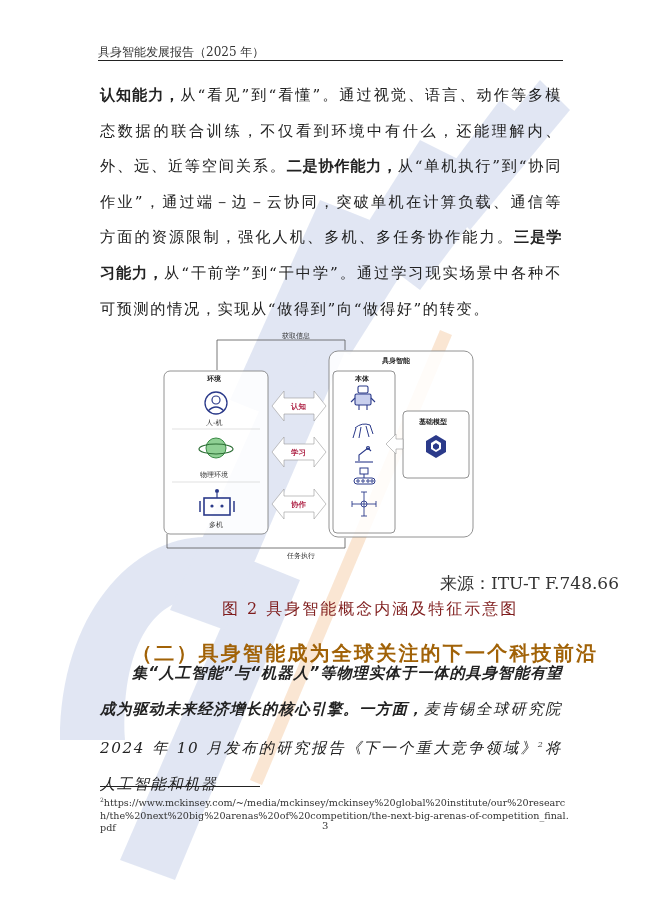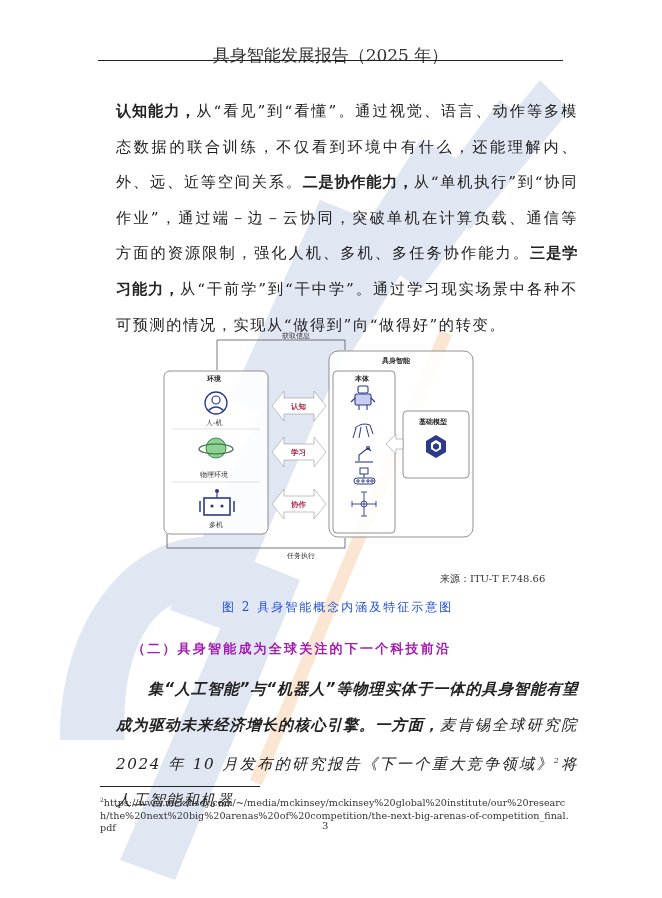--- a/index.html
+++ b/index.html
@@ -1,30 +1,30 @@
 <!DOCTYPE html>
 <html><head>
 <meta charset="utf-8">
 <style>
   html, body { margin:0; padding:0; background:#fff; }
   body { width:662px; height:898px; position:relative; overflow:hidden;
          font-family: "DejaVu Serif", "Liberation Serif", serif; color:#222; }
   .wm { position:absolute; left:0; top:0; width:662px; height:898px; pointer-events:none; z-index:0; }
-  .page-header { position:absolute; left:98px; top:44px; width:465px; text-align:center;
-         font-size:17px; color:#333; }
+  .page-header { position:absolute; left:98px; top:44px; width:465px; 
+         font-size:12px; color:#333; }
   .header-rule { position:absolute; left:98px; top:60px; width:465px; height:0; border-top:1px solid #222; }
   .para { position:absolute; left:100px; width:462px; font-size:15.2px; line-height:35.6px;
-          letter-spacing:1.6px; text-align:justify; z-index:1; margin:16px; }
+          letter-spacing:1.6px; text-align:justify; z-index:1; margin:0; }
   .para b { font-family:"DejaVu Sans", sans-serif; font-weight:bold; letter-spacing:0.5px; }
   .indent { text-indent:32px;font-style:italic; }
   .figure { position:absolute; left:162px; top:328px; width:320px; height:232px; z-index:1; }
-  .fig-source { position:absolute; left:440px; top:572px; font-size:10px; color:#333; }
-  .fig-caption { position:absolute; left:222px; top:599px; font-size:12px; letter-spacing:2px; color:#1d4ed8; }
-  .section-title { position:absolute; left:132px; top:640px; font-size:13px; font-weight:bold;
-         letter-spacing:2.2px; color:#a21caf; }
+  .fig-source { position:absolute; left:440px; top:572px; font-size:17px; color:#333; }
+  .fig-caption { position:absolute; left:222px; top:599px; font-size:16px; letter-spacing:2px; color:#7f1d1d; }
+  .section-title { position:absolute; left:132px; top:640px; font-size:20px; font-weight:bold;
+         letter-spacing:2.2px; color:#a16207; }
   .fn-rule { position:absolute; left:100px; top:786px; width:160px; border-top:1px solid #222; }
   .footnote { position:absolute; left:100px; top:794px; width:470px; font-size:9.6px; line-height:12.5px;
          color:#333; word-break:break-all; }
   .page-num { position:absolute; left:322px; top:820px; font-size:10px; color:#333; }
   .dtext { font-family:"DejaVu Sans", sans-serif; font-size:7px; fill:#333; }
   .dbold { font-family:"DejaVu Sans", sans-serif; font-size:7px; font-weight:bold; fill:#222; }
   .dred { font-family:"DejaVu Sans", sans-serif; font-size:7.5px; fill:#b0284a; font-weight:bold; }
 </style>
 </head>
 <body>

